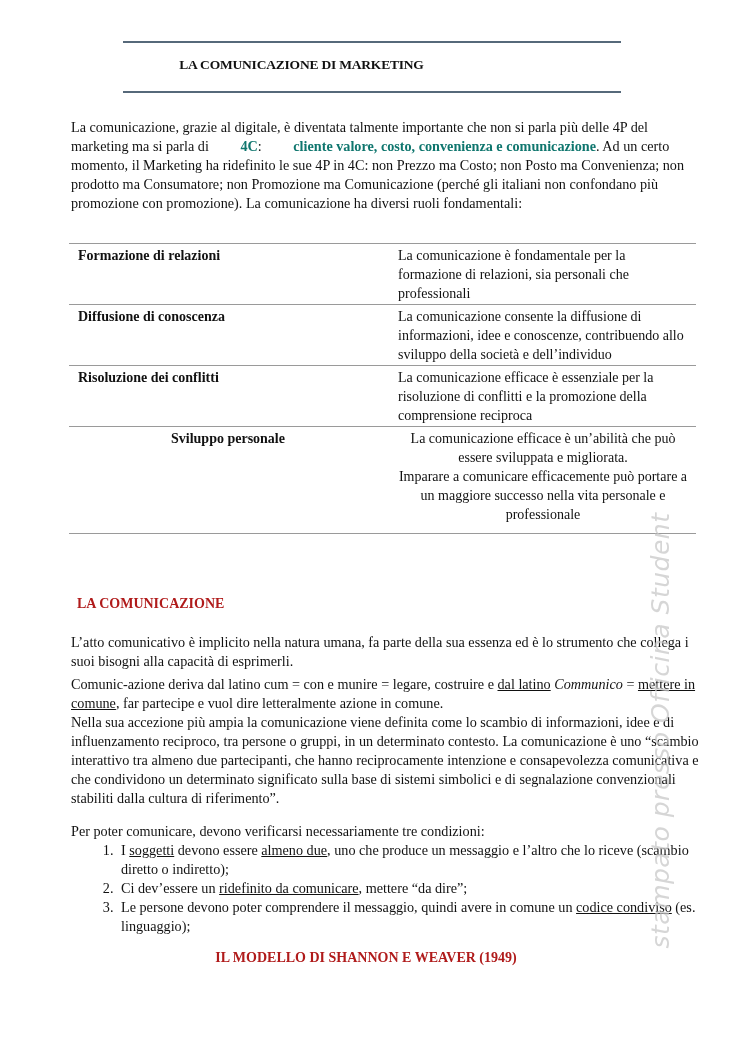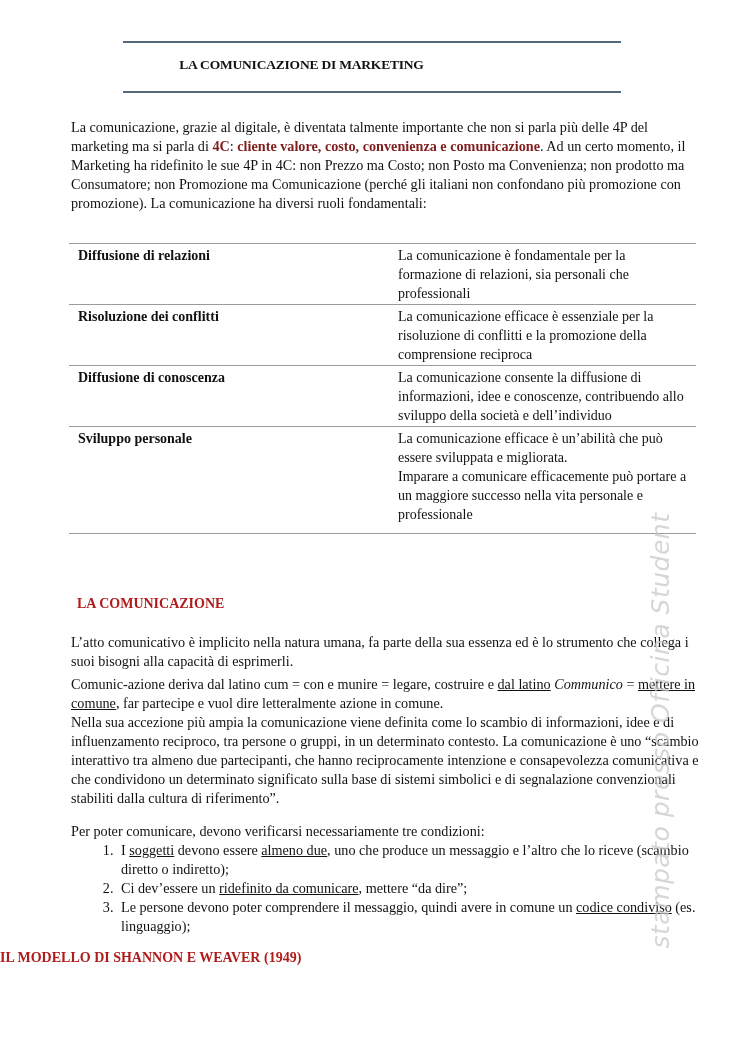--- a/index.html
+++ b/index.html
@@ -10,33 +10,33 @@
   }
   .rule { position: absolute; left: 123px; width: 498px; height: 0; border-top: 2px solid #56697a; }
   .rule.top { top: 41px; }
   .rule.bottom { top: 91px; }
   .title {
     position: absolute; top: 57px; left: 0; width: 603px; text-align: center;
     font-weight: bold; font-size: 13.5px; letter-spacing: -0.2px;
   }
   .para { position: absolute; left: 71px; width: 630px; line-height: 19px; }
   .intro { top: 118px; }
-  .red { color: #7f1d1d; font-weight: bold; }
+  .red { color: #0f766e; font-weight: bold; margin-left: 28px; }
   table.roles {
     position: absolute; top: 243px; left: 69px; width: 627px;
     border-collapse: collapse; font-size: 14px; line-height: 19px;
   }
   table.roles td { vertical-align: top; padding: 2px 8px 1px 9px; border-bottom: 1px solid #9a9a9a; }
   table.roles tr:first-child td { border-top: 1px solid #9a9a9a; }
   table.roles td.k { width: 300px; font-weight: bold; }
   table.roles td.v { padding-left: 12px; }
-  table.roles tr.last td { padding-bottom: 9px; }
+  table.roles tr.last td { padding-bottom: 9px; text-align: center; }
   .h-red { position: absolute; color: #b01b1b; font-weight: bold; font-size: 14px; }
   .h1 { top: 596px; left: 77px; }
-  .h2 { top: 950px; left: 0; width: 732px; }
+  .h2 { top: 950px; left: 0; width: 732px; text-align: center; }
   .body2 { top: 633px; }
   .body2 p { margin: 0 0 0 0; }
   .u { text-decoration: underline; }
   .i { font-style: italic; }
   .b { font-weight: normal; }
   ol.conds { margin: 0; padding-left: 46px; }
   ol.conds li { padding-left: 4px; }
   .watermark {
     position: absolute; left: 640px; top: 540px; width: 40px; height: 380px;
     display: flex; align-items: center; justify-content: center;
@@ -55,30 +55,30 @@
 <div class="title">LA COMUNICAZIONE DI MARKETING</div>
 <div class="rule bottom"></div>
 
 <div class="para intro">
   <span>La comunicazione, grazie al digitale, è diventata talmente importante che non si parla più delle 4P del marketing ma si parla di </span><span class="red">4C</span><span>: </span><span class="red">cliente valore, costo, convenienza e comunicazione</span><span>. Ad un certo momento, il Marketing ha ridefinito le sue 4P in 4C: non Prezzo ma Costo; non Posto ma Convenienza; non prodotto ma Consumatore; non Promozione ma Comunicazione (perché gli italiani non confondano più promozione con promozione).  La comunicazione ha diversi ruoli fondamentali:</span>
 </div>
 
 <table class="roles">
   <tbody>
     <tr>
-      <td class="k">Diffusione di relazioni</td>
+      <td class="k">Formazione di relazioni</td>
       <td class="v">La comunicazione è fondamentale per la formazione di relazioni, sia personali che professionali</td>
+    </tr>
+    <tr>
+      <td class="k">Diffusione di conoscenza</td>
+      <td class="v">La comunicazione consente la diffusione di informazioni, idee e conoscenze, contribuendo allo sviluppo della società e dell’individuo</td>
     </tr>
     <tr>
       <td class="k">Risoluzione dei conflitti</td>
       <td class="v">La comunicazione efficace è essenziale per la risoluzione di conflitti e la promozione della comprensione reciproca</td>
-    </tr>
-    <tr>
-      <td class="k">Diffusione di conoscenza</td>
-      <td class="v">La comunicazione consente la diffusione di informazioni, idee e conoscenze, contribuendo allo sviluppo della società e dell’individuo</td>
     </tr>
     <tr class="last">
       <td class="k">Sviluppo personale</td>
       <td class="v">
         <div>La comunicazione efficace è un’abilità che può essere sviluppata e migliorata.</div>
         <div>Imparare a comunicare efficacemente può portare a un maggiore successo nella vita personale e professionale</div>
       </td>
     </tr>
   </tbody>
 </table>

